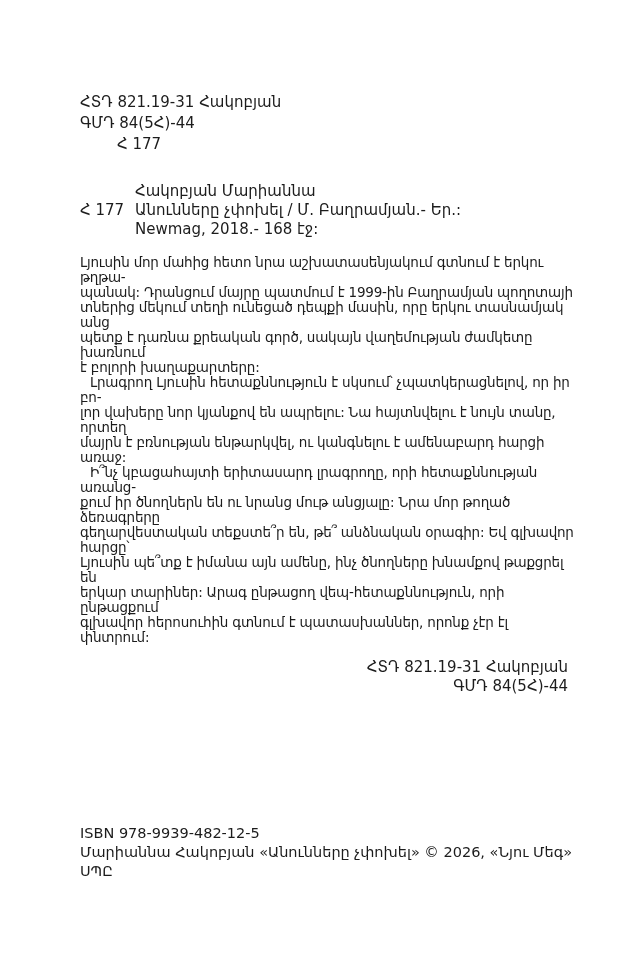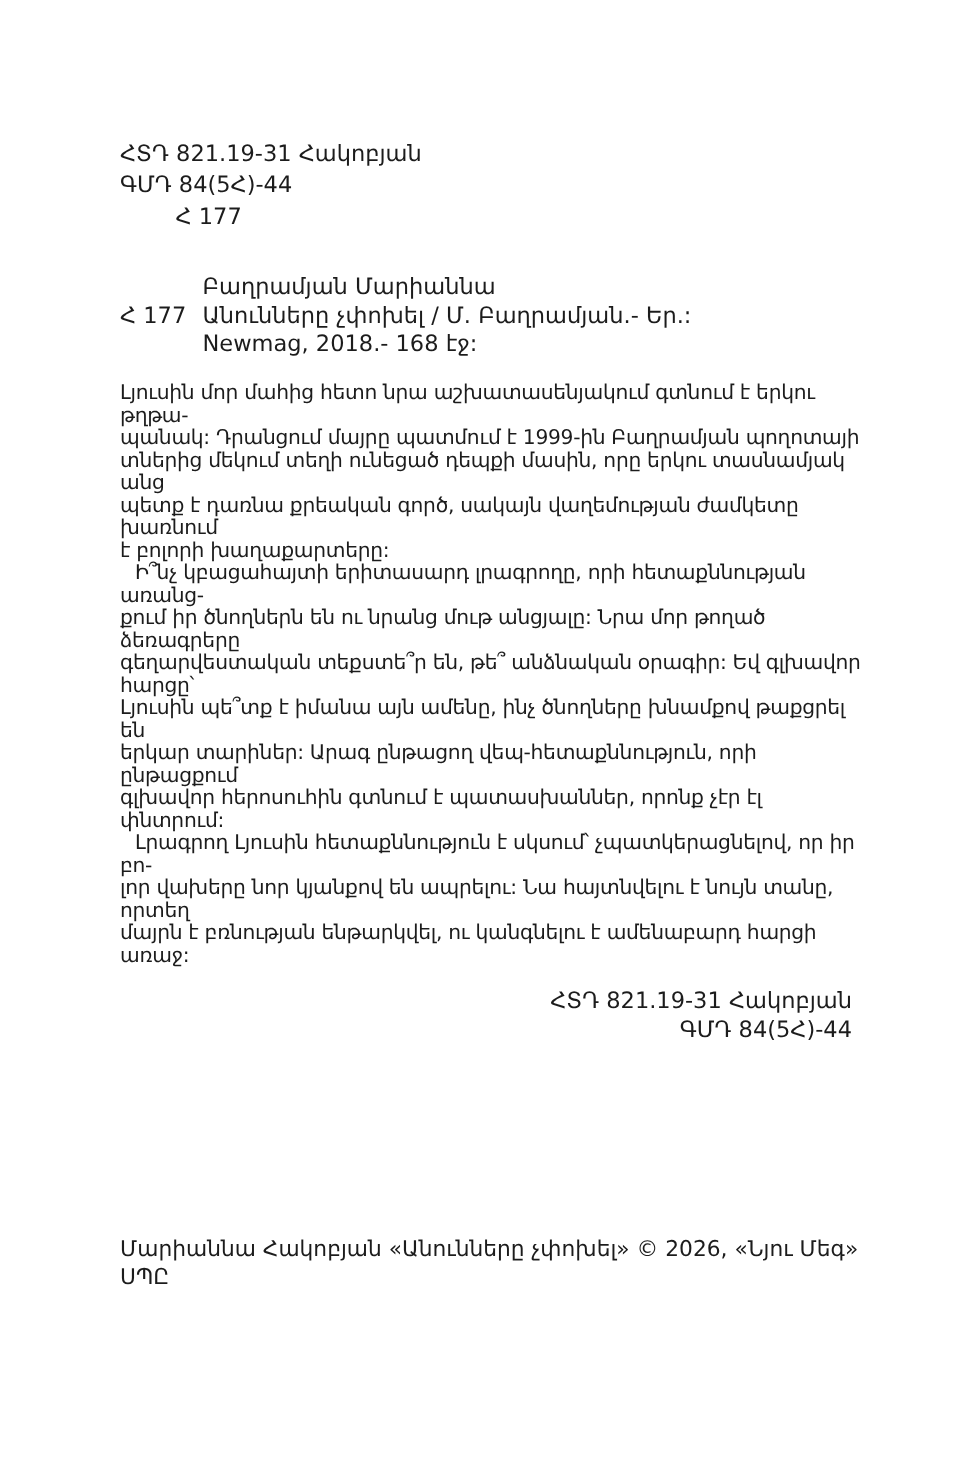--- a/index.html
+++ b/index.html
@@ -75,48 +75,49 @@
 <div class="page">
   <div class="content">
 
     <div class="catalog-top">
       <div>ՀՏԴ 821.19-31 Հակոբյան</div>
       <div>ԳՄԴ 84(5Հ)-44</div>
       <div class="code-line3">Հ 177</div>
     </div>
 
     <div class="cataloging">
-      <div class="indent">Բաղրամյան Մարիաննա</div>
+      <div class="indent">Հակոբյան Մարիաննա</div>
       <div class="row">
         <div class="code-col">Հ 177</div>
         <div>Անունները չփոխել / Մ. Բաղրամյան.- Եր.:</div>
       </div>
       <div class="indent">Newmag, 2018.- 168 էջ:</div>
     </div>
 
     <div class="annotation">
       <p class="ml">Լյուսին մոր մահից հետո նրա աշխատասենյակում գտնում է երկու թղթա-
 պանակ: Դրանցում մայրը պատմում է 1999-ին Բաղրամյան պողոտայի
 տներից մեկում տեղի ունեցած դեպքի մասին, որը երկու տասնամյակ անց
 պետք է դառնա քրեական գործ, սակայն վաղեմության ժամկետը խառնում
 է բոլորի խաղաքարտերը:</p>
+      <p class="ml indented">Լրագրող Լյուսին հետաքննություն է սկսում՝ չպատկերացնելով, որ իր բո-
+լոր վախերը նոր կյանքով են ապրելու: Նա հայտնվելու է նույն տանը, որտեղ
+մայրն է բռնության ենթարկվել, ու կանգնելու է ամենաբարդ հարցի առաջ:</p>
       <p class="ml indented">Ի՞նչ կբացահայտի երիտասարդ լրագրողը, որի հետաքննության առանց-
 քում իր ծնողներն են ու նրանց մութ անցյալը: Նրա մոր թողած ձեռագրերը
 գեղարվեստական տեքստե՞ր են, թե՞ անձնական օրագիր: Եվ գլխավոր հարցը՝
 Լյուսին պե՞տք է իմանա այն ամենը, ինչ ծնողները խնամքով թաքցրել են
 երկար տարիներ: Արագ ընթացող վեպ-հետաքննություն, որի ընթացքում
 գլխավոր հերոսուհին գտնում է պատասխաններ, որոնք չէր էլ փնտրում:</p>
-      <p class="ml indented">Լրագրող Լյուսին հետաքննություն է սկսում՝ չպատկերացնելով, որ իր բո-
-լոր վախերը նոր կյանքով են ապրելու: Նա հայտնվելու է նույն տանը, որտեղ
-մայրն է բռնության ենթարկվել, ու կանգնելու է ամենաբարդ հարցի առաջ:</p>
     </div>
 
     <div class="catalog-bottom">
       <div>ՀՏԴ 821.19-31 Հակոբյան</div>
       <div>ԳՄԴ 84(5Հ)-44</div>
     </div>
 
     <div class="isbn-block">
+      <div>ISBN 978-9939-482-12-5</div>
       <div>Մարիաննա Հակոբյան «Անունները չփոխել» © 2026, «Նյու Մեգ» ՍՊԸ</div>
     </div>
 
   </div>
 </div>
 
 </body></html>

